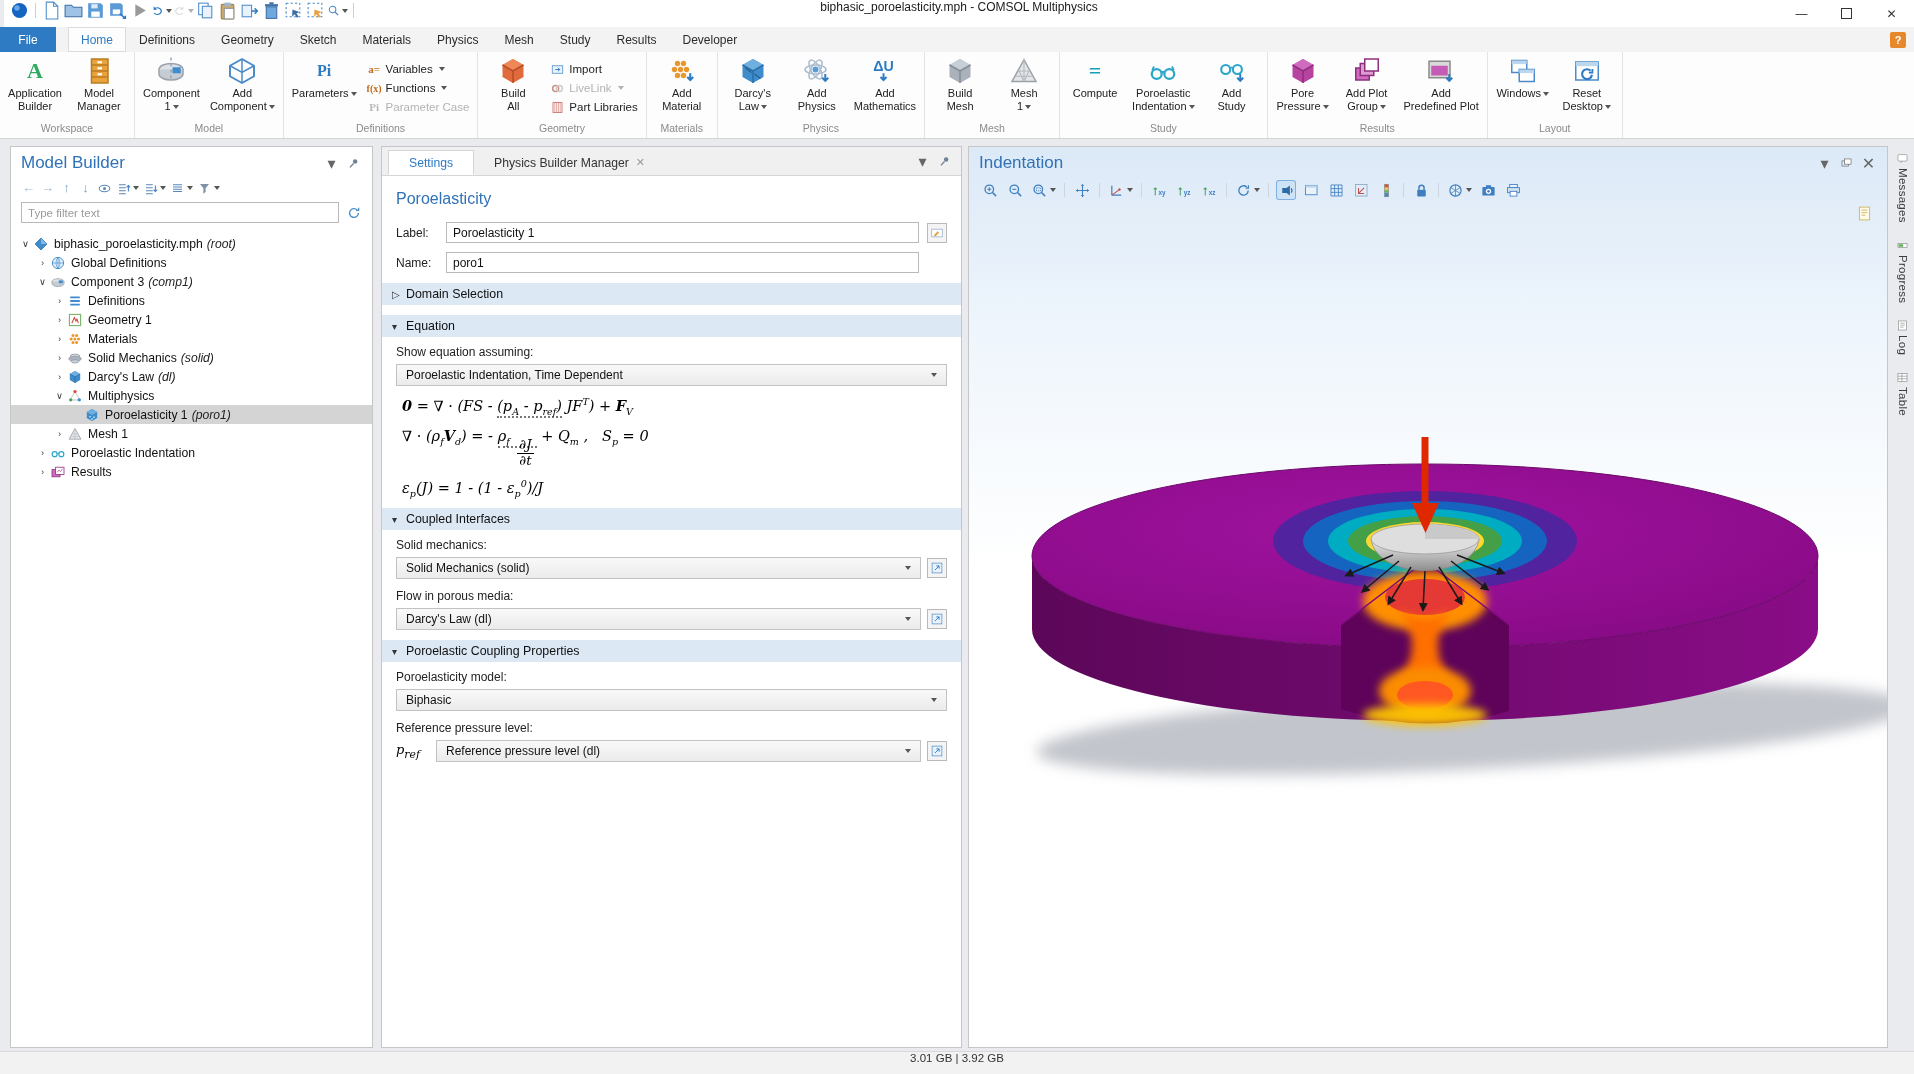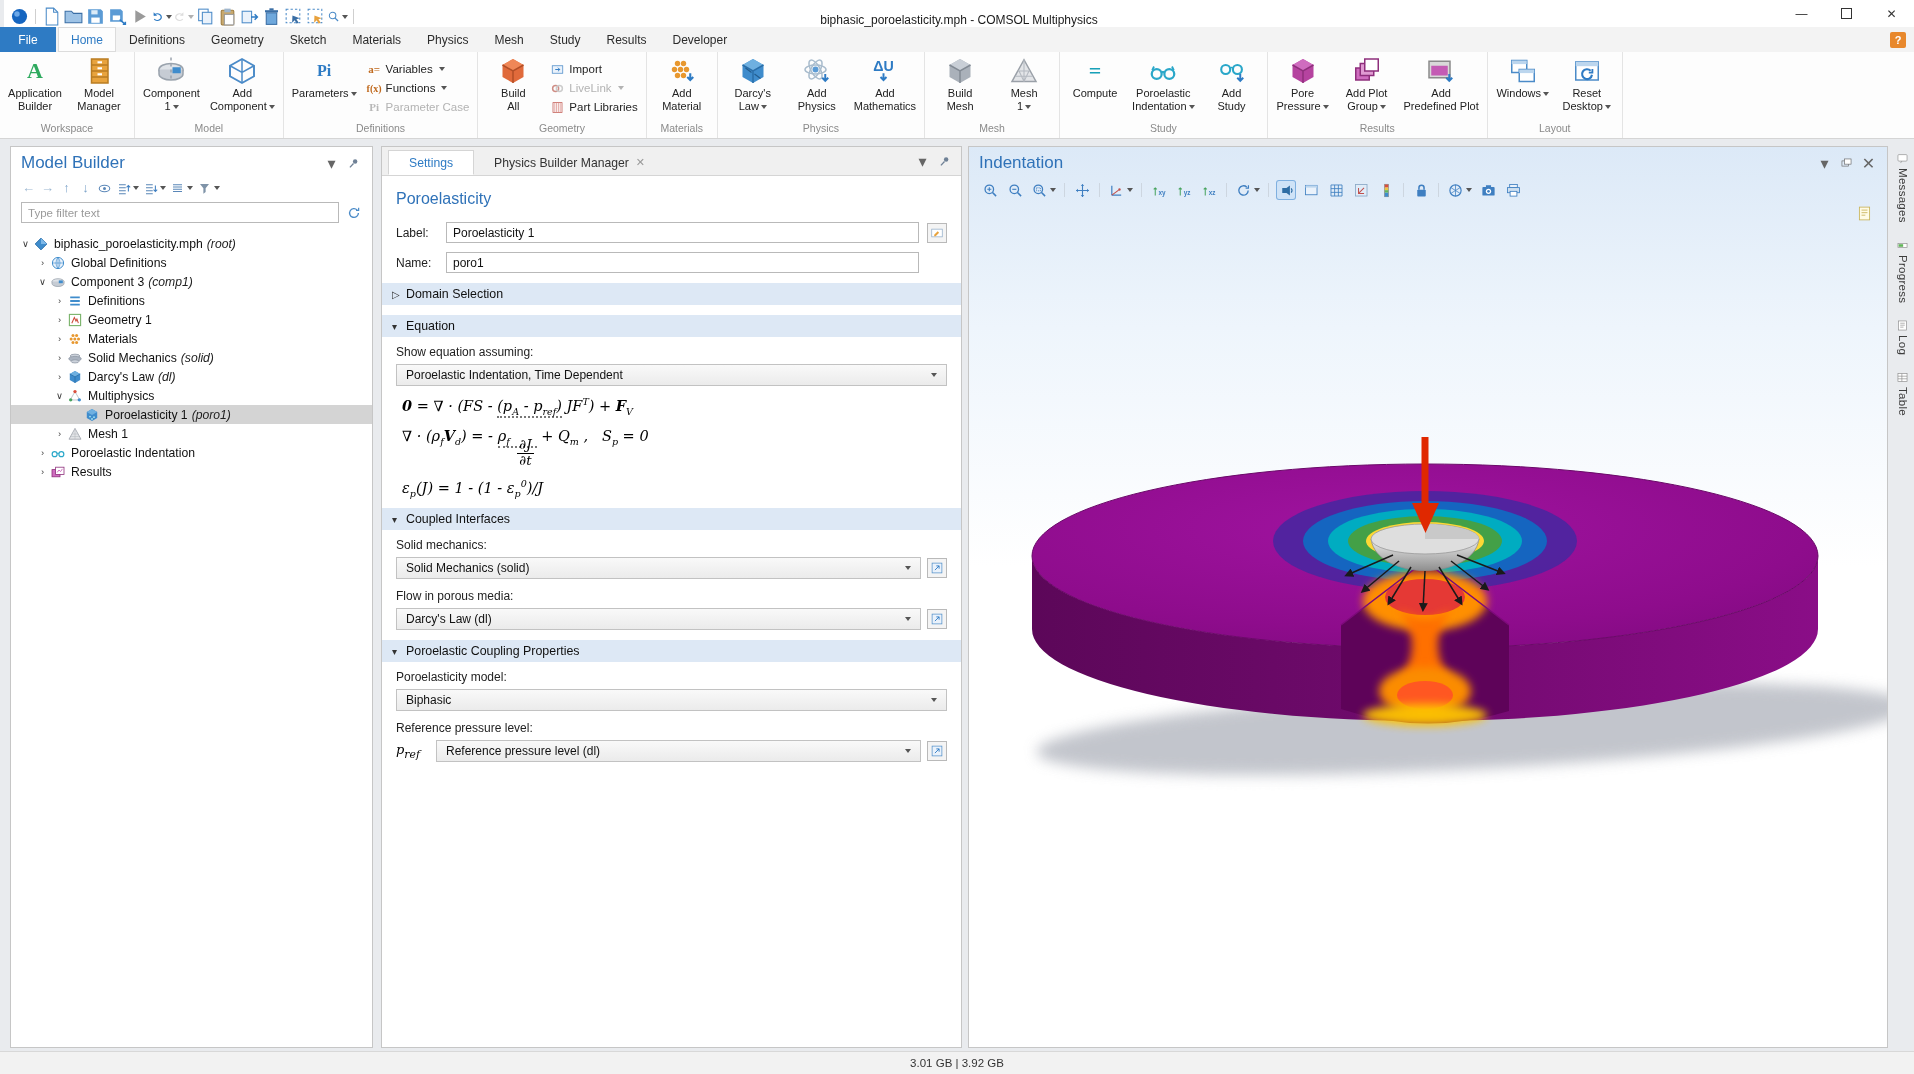--- a/index.html
+++ b/index.html
@@ -1,32 +1,32 @@
 <!DOCTYPE html>
 <html><head>
 <meta charset="utf-8">
 <style>
   html,body{margin:0;padding:0}
   body{width:1914px;height:1074px;position:relative;background:#e9ebee;font-family:"Liberation Sans",sans-serif;overflow:hidden;-webkit-font-smoothing:antialiased}
   svg{display:block}
   .isvg{width:100%;height:100%}
   
-  #titlebar{position:absolute;top:0;left:4px;right:0;height:27px;background:#ffffff;display:flex;align-items:flex-end;z-index:5}
+  #titlebar{position:absolute;top:0;left:4px;right:0;height:27px;background:#ffffff;display:flex;align-items:flex-start;z-index:5}
   .qat{display:flex;align-items:center;gap:1px;padding-left:5px}
   .qat .qbtn{width:21px;height:21px;display:flex;align-items:center;justify-content:center}
   .qat .qsep{width:1px;height:15px;background:#cfcfcf;margin:0 4px}
   .qbtn.disabled{opacity:.45}
   #title-text{position:absolute;left:50%;transform:translateX(-50%);font-size:12px;color:#1a1a1a;white-space:nowrap}
   .win-ctl{margin-left:auto;display:flex;height:27px}
   .win-ctl>div{width:45px;display:flex;align-items:center;justify-content:center;color:#333;font-size:12px}
   .maxbox{width:9px;height:9px;border:1px solid #333}
   
   #tabrow{position:absolute;top:27px;height:25px;left:0;right:0;background:#f3f3f3;display:flex;align-items:stretch;z-index:5}
   .tab{padding:0 13px;display:flex;align-items:center;font-size:12px;color:#2b2b2b;white-space:nowrap}
-  .tab.file-tab{background:#2e7bc4;color:#fff;min-width:30px;justify-content:center;margin-right:2px}
+  .tab.file-tab{background:#2e7bc4;color:#fff;min-width:30px;justify-content:center;margin-right:12px}
   .tab.active{background:#fdfdfd;color:#2e7bc4;box-shadow:inset 0 0 0 1px #dcdcdc}
   .helpbox{margin-left:auto;margin-right:8px;align-self:center;width:16px;height:16px;background:#e8882c;color:#fff;font-size:11px;font-weight:bold;display:flex;align-items:center;justify-content:center;border-radius:2px}
   
   #ribbon{position:absolute;top:52px;height:86px;left:0;right:0;background:#fdfdfd;border-bottom:1px solid #d5d5d5;display:flex;z-index:4}
   .rgroup{display:flex;flex-direction:column;border-right:1px solid #e4e4e4;padding:2px 3px 0}
   .rgroup .btns{flex:1;display:flex;align-items:stretch}
   .rgroup .glabel{height:15px;font-size:10.5px;color:#8a8a8a;text-align:center;padding-bottom:1px}
   .bigbtn{min-width:54px;padding:2px 5px 0;display:flex;flex-direction:column;align-items:center;font-size:11px;color:#222;text-align:center;line-height:1.18;cursor:default}
   .bigbtn .bic{height:30px;width:30px;margin-bottom:1px}
   .stack{display:flex;flex-direction:column;justify-content:center;gap:4px;padding:0 5px}
@@ -93,21 +93,21 @@
   .gtool.active{background:#cfe3f7;box-shadow:0 0 0 1px #7fb0e0;border-radius:2px}
   .gsep{width:1px;height:14px;background:#cdd6e0;margin:0 1px}
   #scene{position:absolute;left:0;top:62px;right:0;bottom:0;z-index:1}
   #gnote{position:absolute;right:14px;top:58px;width:17px;height:17px;z-index:3}
   
   #sidetabs{position:absolute;left:1891px;top:146px;width:23px;height:902px;display:flex;flex-direction:column;gap:16px;align-items:center;padding-top:6px;box-sizing:border-box}
   .vtab{display:flex;flex-direction:column;align-items:center;gap:3px;color:#3d3d3d;font-size:11.5px}
   .vtab .vic{width:13px;height:13px}
   .vtext{writing-mode:vertical-rl;letter-spacing:.3px}
   
-  #statusbar{position:absolute;left:0;right:0;bottom:0;height:22px;background:#f2f2f2;border-top:1px solid #d8d8d8;display:flex;align-items:center;justify-content:center;font-size:11.5px;color:#333;z-index:5}
+  #statusbar{position:absolute;left:0;right:0;bottom:0;height:22px;background:#f2f2f2;border-top:1px solid #d8d8d8;display:flex;justify-content:center;font-size:11.5px;color:#333;z-index:5}
 </style>
 </head>
 <body>
 
 <div id="titlebar">
   <div class="qat" id="qat">
       <span class="qbtn">
         <svg viewBox="0 0 20 20" class="isvg">
           <circle cx="10" cy="10" r="7.2" fill="#1565c0"></circle>
           <circle cx="7.6" cy="7.6" r="2.6" fill="#6aa7e8"></circle>

